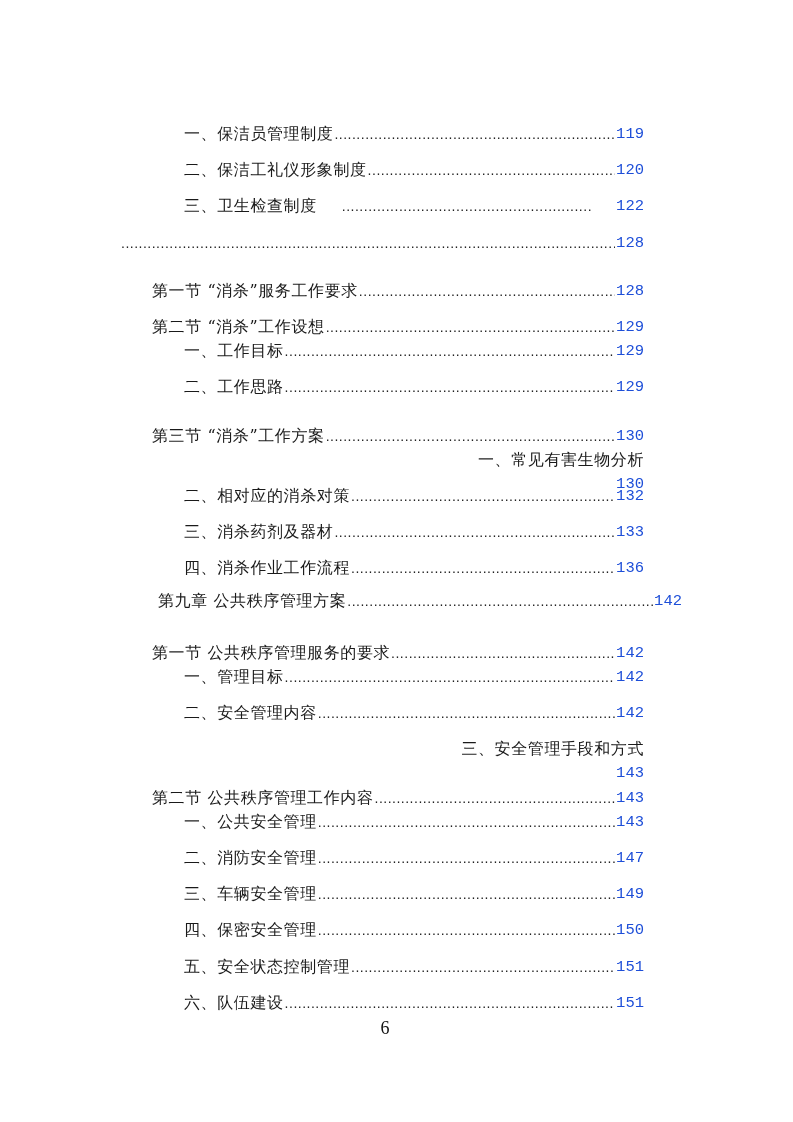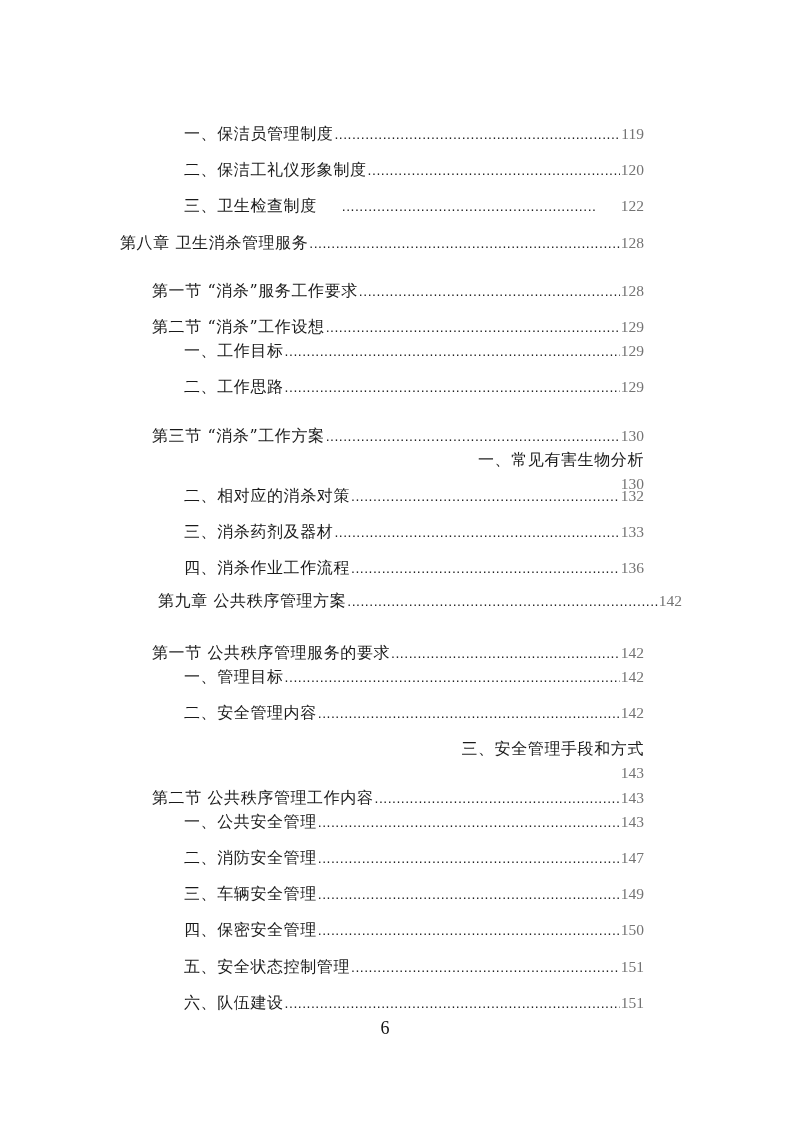--- a/index.html
+++ b/index.html
@@ -54,23 +54,23 @@
       left: 0;
       bottom: 0;
       font-family: "Liberation Sans", sans-serif;
       font-size: 14px;
       letter-spacing: 0.5px;
       line-height: 24px;
       color: #222;
     }
     .toc-row .pnum {
       flex: 0 0 auto;
-      font-family: Liberation Serif, serif;
+      font-family: Liberation Mono, monospace;
       font-size: 15.5px;
-      color: #737373;
+      color: #1d4ed8;
       text-align: right;
     }
     .lvl-1 { padding-left: 0; }
     .lvl-2 { padding-left: 32px; margin-top: 12px; }
     .lvl-3 { padding-left: 64px; }
     .page-number {
       position: absolute;
       left: 0;
       width: 770px;
       top: 1018px;
@@ -94,21 +94,20 @@
       <span class="title">二、保洁工礼仪形象制度</span>
       <span class="leader"></span>
       <span class="pnum">120</span>
     </div>
     <div class="toc-row lvl-3" style="top: 72.4px; width: 460px; gap: 24px;">
       <span class="title">三、卫生检查制度</span>
       <span class="leader"></span>
       <span class="pnum">122</span>
     </div>
     <div class="toc-row lvl-1" style="top: 108.6px; width: 524px;">
-      <span class="title">第八章  卫生消杀管理服务</span>
       <span class="leader"></span>
       <span class="pnum">128</span>
     </div>
     <div class="toc-row lvl-2" style="top: 144.8px; width: 492px;">
       <span class="title">第一节  “消杀”服务工作要求</span>
       <span class="leader"></span>
       <span class="pnum">128</span>
     </div>
     <div class="toc-row lvl-2" style="top: 181px; width: 492px;">
       <span class="title">第二节  “消杀”工作设想</span>

